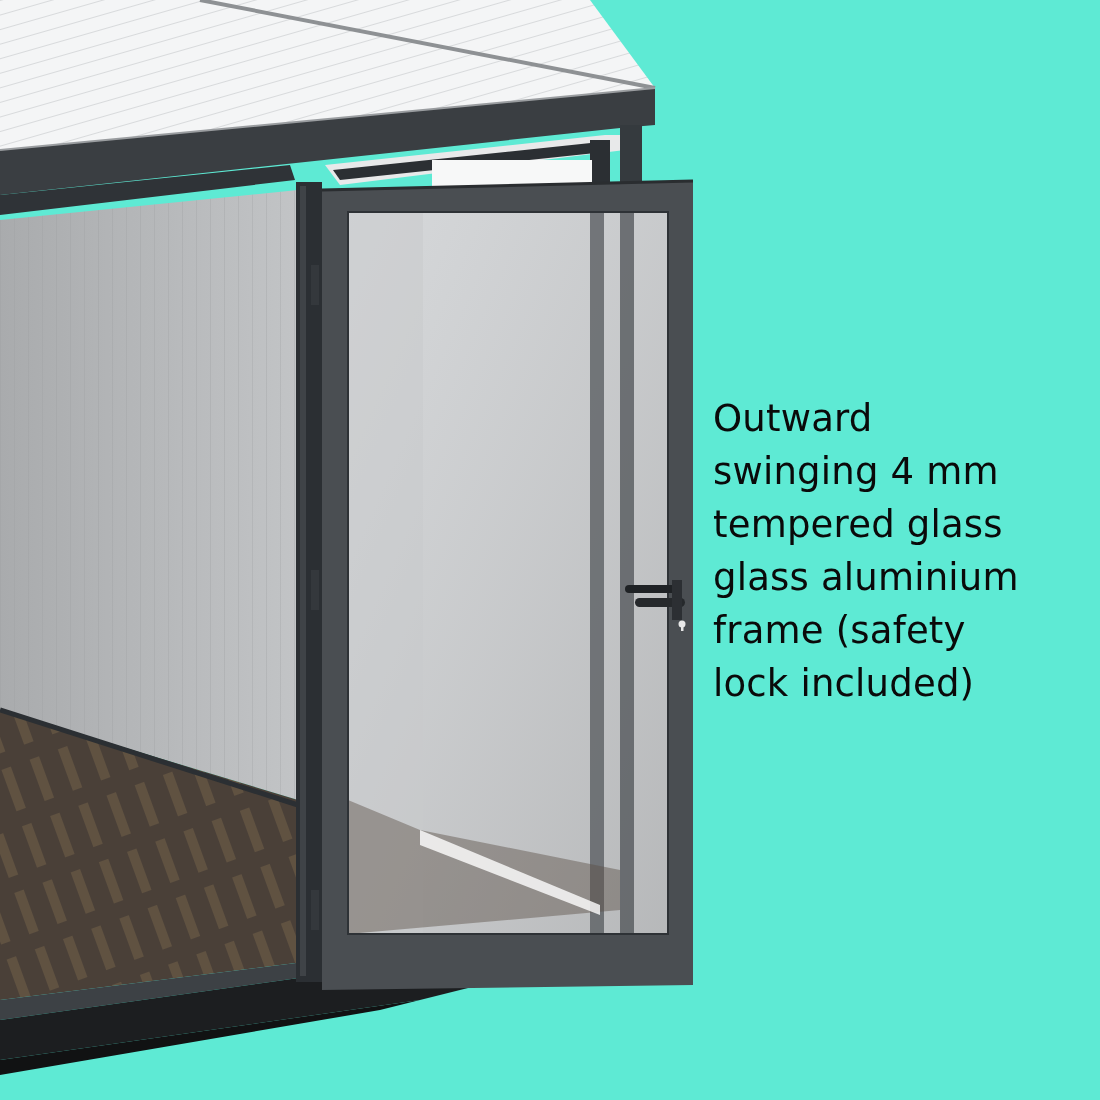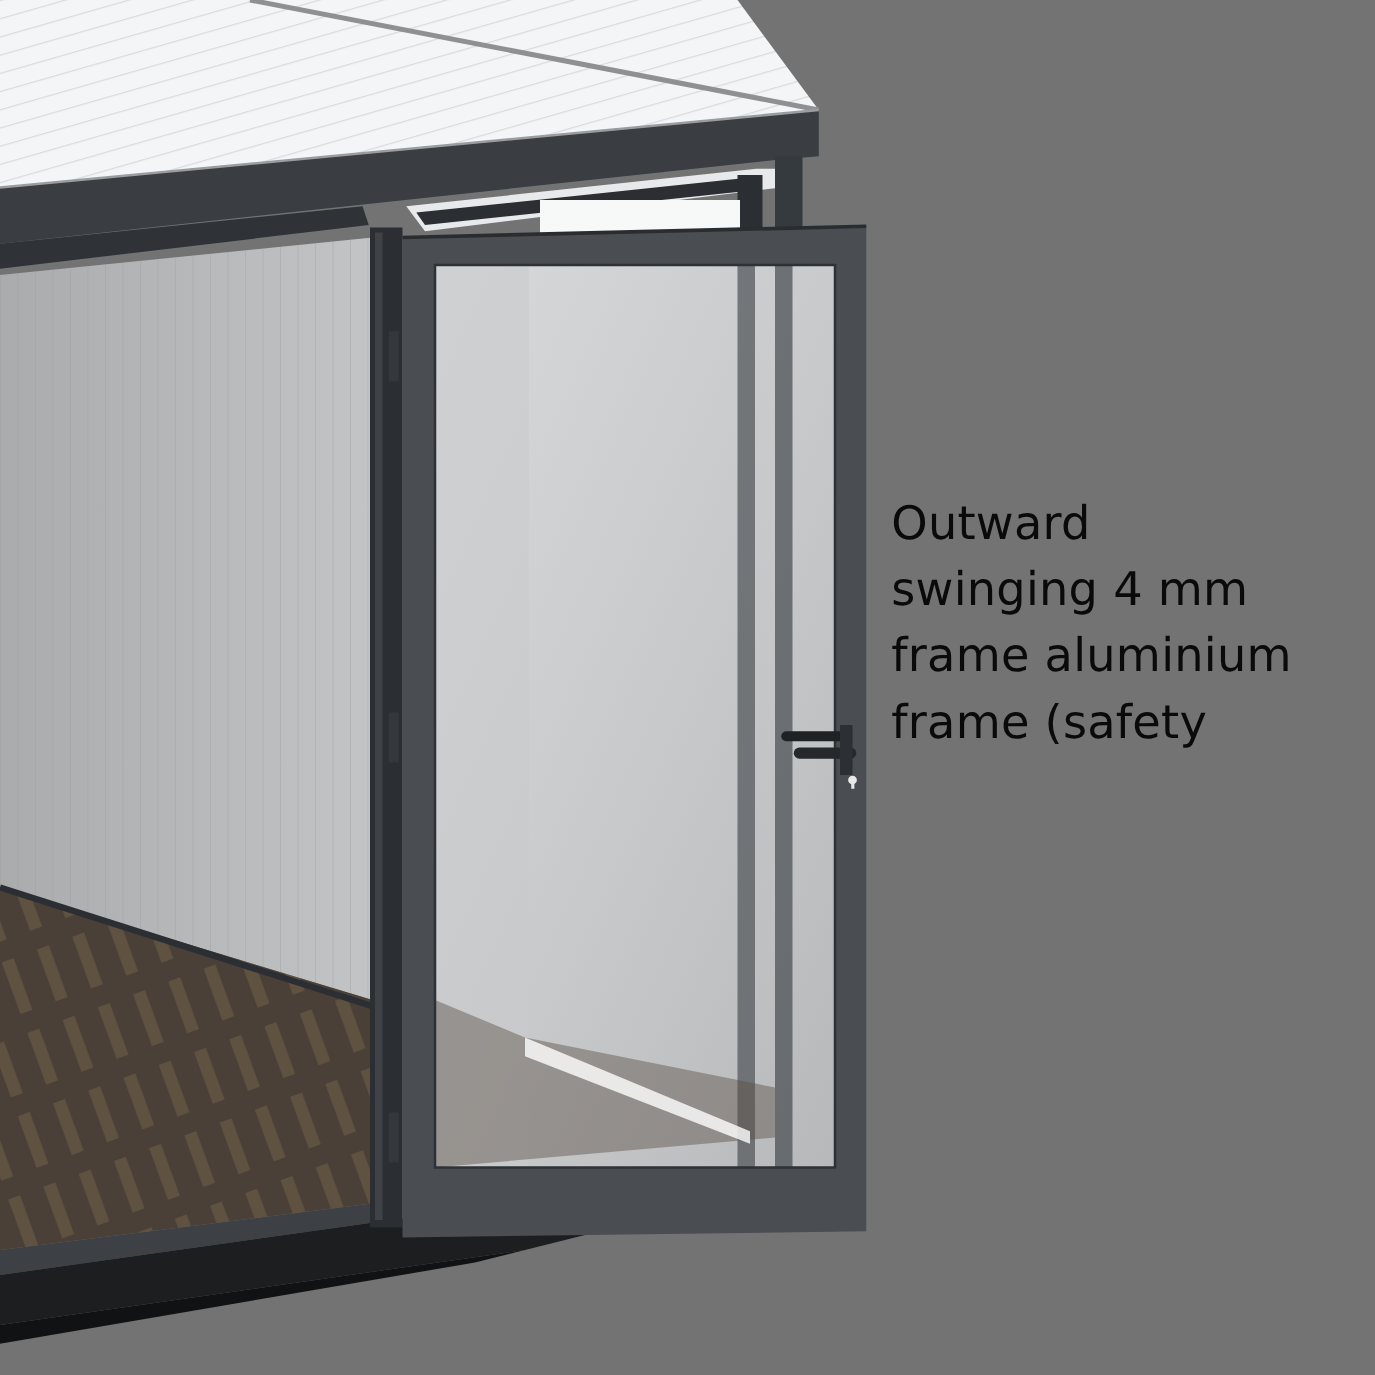--- a/index.html
+++ b/index.html
@@ -1,16 +1,16 @@
 <!DOCTYPE html>
 <html><head>
   <meta charset="utf-8">
   <style>
     html, body { margin: 0; padding: 0; background: #ffffff; }
-    .canvas { position: relative; width: 1100px; height: 1100px; overflow: hidden; background: #737373; }
+    .canvas { position: relative; width: 1100px; height: 1100px; overflow: hidden; background: #5eead4; }
     .scene { position: absolute; left: 0; top: 0; width: 1100px; height: 1100px; }
     .caption {
       position: absolute; left: 713px; top: 392px; width: 370px;
       font-family: "DejaVu Sans", "Liberation Sans", sans-serif;
       font-size: 37px; line-height: 53px; color: #0a0a0a; letter-spacing: 0.2px;
     }
     .caption .line { display: block; white-space: nowrap; }
   </style>
 </head>
 <body>
@@ -109,16 +109,18 @@
 
     <g>
       <circle cx="682" cy="624" r="3.5" fill="#e8e8e8"></circle>
       <rect x="681" y="625" width="2.5" height="6" fill="#e8e8e8"></rect>
     </g>
   </svg>
 
   <div class="caption">
     <span class="line">Outward</span>
     <span class="line">swinging 4 mm</span>
-    <span class="line">frame aluminium</span>
+    <span class="line">tempered glass</span>
+    <span class="line">glass aluminium</span>
     <span class="line">frame (safety</span>
+    <span class="line">lock included)</span>
   </div>
 </div>
 
 </body></html>

